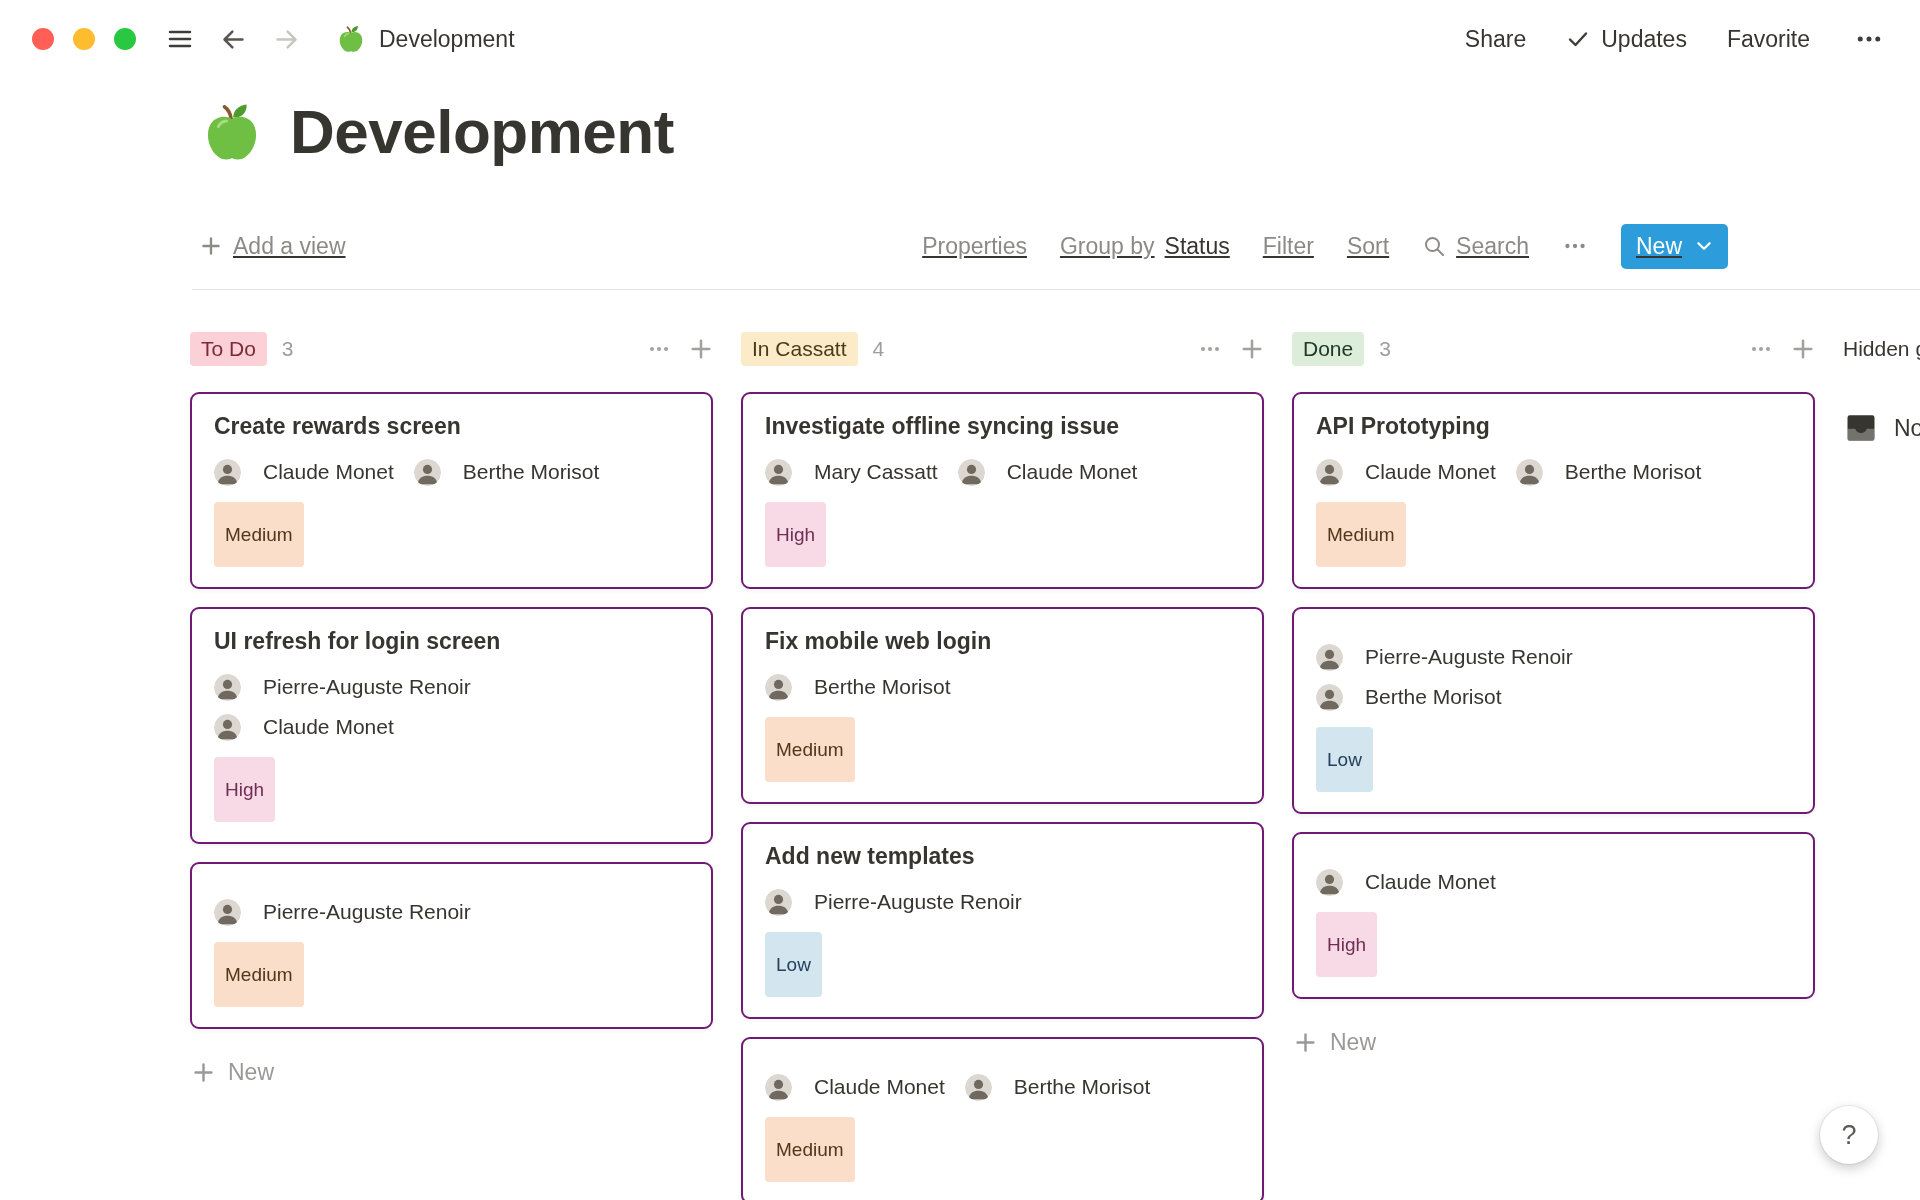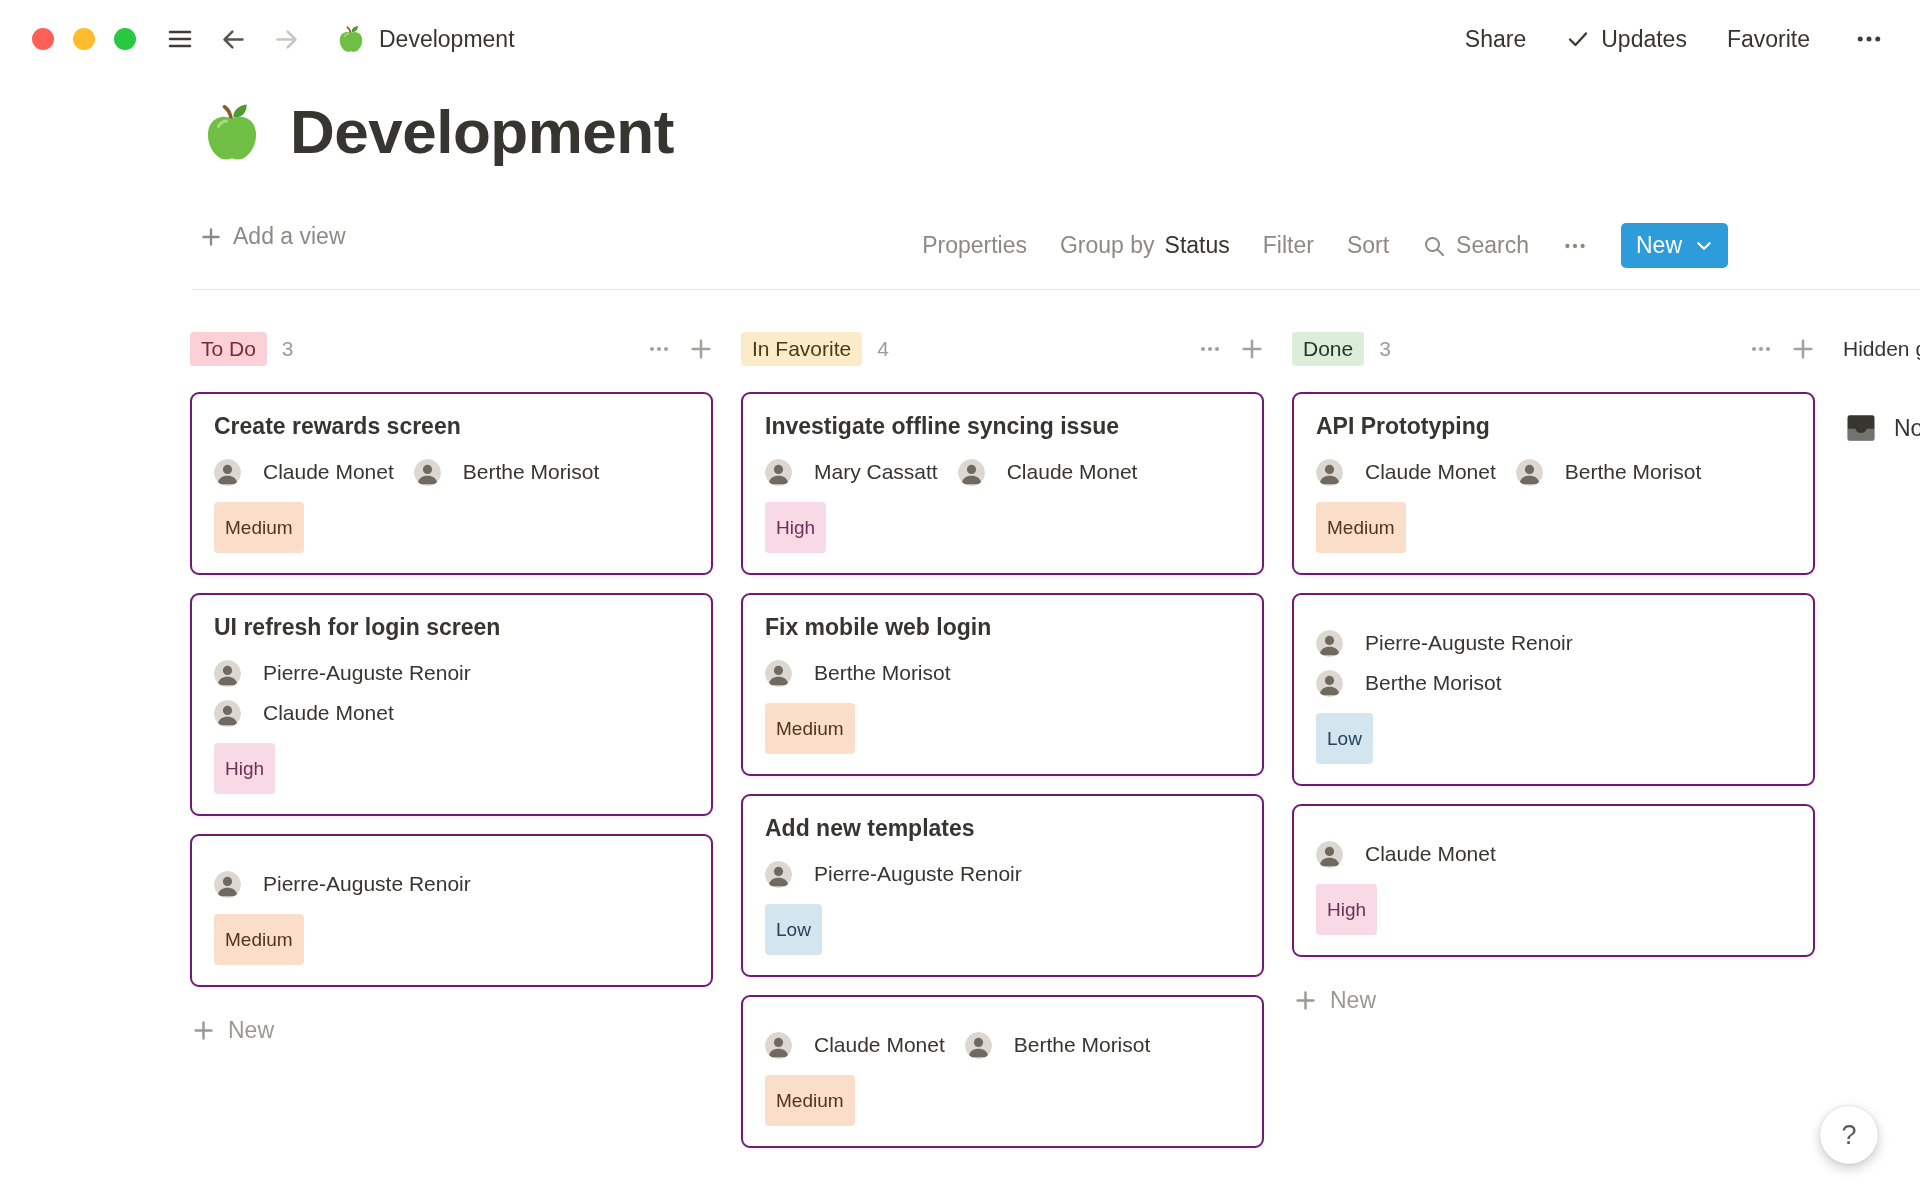--- a/index.html
+++ b/index.html
@@ -26,21 +26,21 @@
   .c-dim  { color:#C8C6C2; }
   .breadcrumb { display:flex; align-items:center; gap:13px; font-size:23px; margin-left:14px; }
   .topbar-right { margin-left:auto; display:flex; align-items:center; gap:40px; font-size:23px; }
   .text-btn { display:flex; align-items:center; gap:11px; color:#37352F; }
 
   
   .page-header { margin:18px 0 0 200px; display:flex; align-items:center; gap:26px; }
   .page-header h1 { margin:0; font-size:62px; font-weight:700; letter-spacing:-0.5px; color:#37352F; }
 
   
-  .view-toolbar { margin-top:56px; padding:0 192px 0 200px; display:flex; align-items:flex-start; height:46px; }
+  .view-toolbar { margin-top:56px; padding:0 192px 0 200px; display:flex; align-items:center; height:46px;text-decoration:underline; }
   .add-view { display:flex; align-items:center; gap:11px; color:#8C8A85; font-size:23px; }
   .toolbar-right { margin-left:auto; display:flex; align-items:center; gap:33px; font-size:23px; }
   .tb-item { display:flex; align-items:center; gap:10px; color:#8C8A85; }
   .tb-dark { color:#37352F; }
   .new-btn {
     background:var(--accent-blue,#2D9CDB); color:#fff; border-radius:5px;
     padding:9px 15px; font-size:23px; display:flex; align-items:center; gap:13px; font-weight:400;
   }
   .divider { height:1px; background:#E7E5E2; margin-left:192px; margin-top:20px; }
 
@@ -60,21 +60,21 @@
     box-shadow:0 2px 4px rgba(15,15,15,0.05);
     padding:18px 22px 20px;
   }
   .card-title { font-size:23px; font-weight:600; line-height:1.3; color:#37352F; }
   .assignee-row { display:flex; align-items:center; gap:20px; margin-top:17px; flex-wrap:nowrap; }
   .assignee-row + .assignee-row { margin-top:13px; }
   .person { display:flex; align-items:center; gap:22px; }
   .avatar { width:27px; height:27px; border-radius:50%; overflow:hidden; flex:0 0 27px; }
   .person-name { font-size:21px; color:#37352F; white-space:nowrap; }
   .tag-row { margin-top:16px; }
-  .tag { display:inline-block; font-size:19px; line-height:1; padding:16px 11px; border-radius:4px;text-align:right; }
+  .tag { display:inline-block; font-size:19px; line-height:1; padding:23px 11px; border-radius:4px;text-align:right; }
   .tag-orange { background:var(--tag-orange-bg,#FADEC9); color:var(--tag-orange-text,#53351A); }
   .tag-pink   { background:var(--tag-pink-bg,#F8D9E6);   color:var(--tag-pink-text,#6E2F55); }
   .tag-blue   { background:var(--tag-blue-bg,#D3E5EF);   color:var(--tag-blue-text,#25425C); }
   .new-row { display:flex; align-items:center; gap:13px; color:#9B9895; font-size:23px; margin-top:26px; padding:4px 2px; }
 
   
   .hidden-col { width:240px; flex:0 0 240px; white-space:nowrap; }
   .hidden-label { font-size:21px; font-weight:500; color:#37352F; line-height:34px; }
   .hidden-item { display:flex; align-items:center; gap:15px; margin-top:44px; font-size:23px; font-weight:500; color:#37352F; }
 
@@ -304,21 +304,21 @@
     <button class="new-row">
       <svg width="23" height="23">
           <use href="#icon-plus"></use>
         </svg>
       <span>New</span>
     </button>
   </div>
 
   <div class="column">
     <div class="col-header">
-      <span class="group-pill pill-yellow">In Favorite</span>
+      <span class="group-pill pill-yellow">In Cassatt</span>
       <span class="group-count">4</span>
       <span class="col-actions">
         <button>
             <svg width="24" height="24">
               <use href="#icon-dots"></use>
             </svg>
           </button>
         <button>
             <svg width="24" height="24">
               <use href="#icon-plus"></use>

